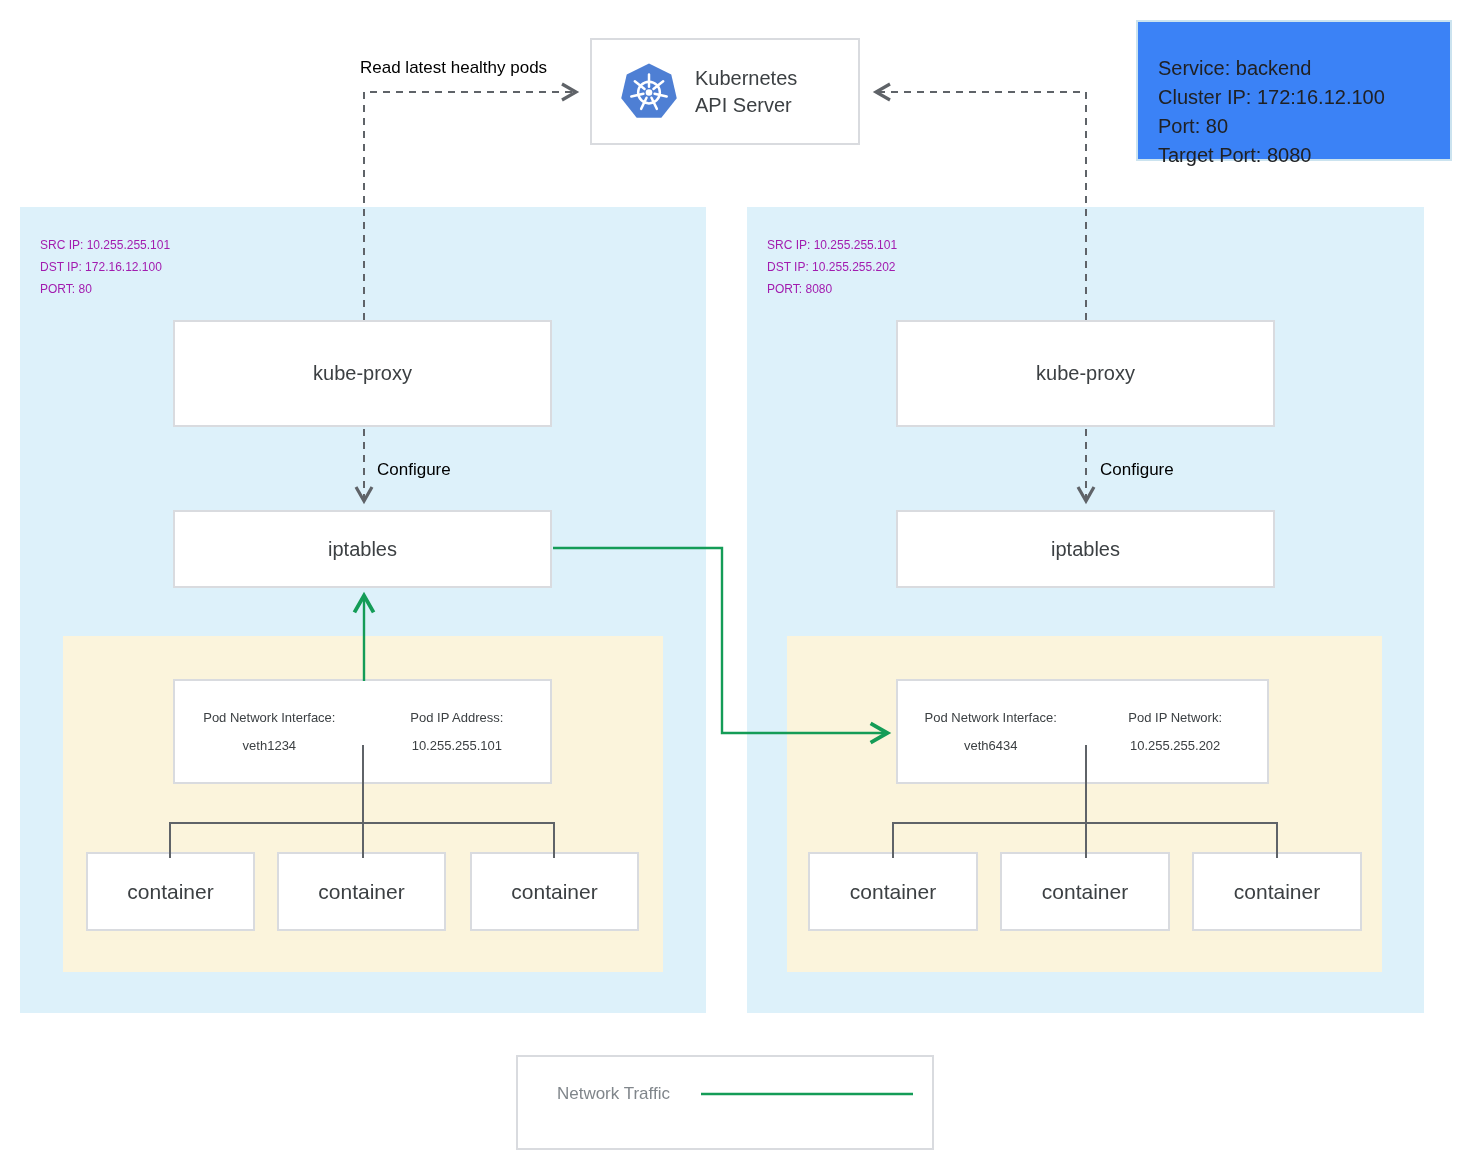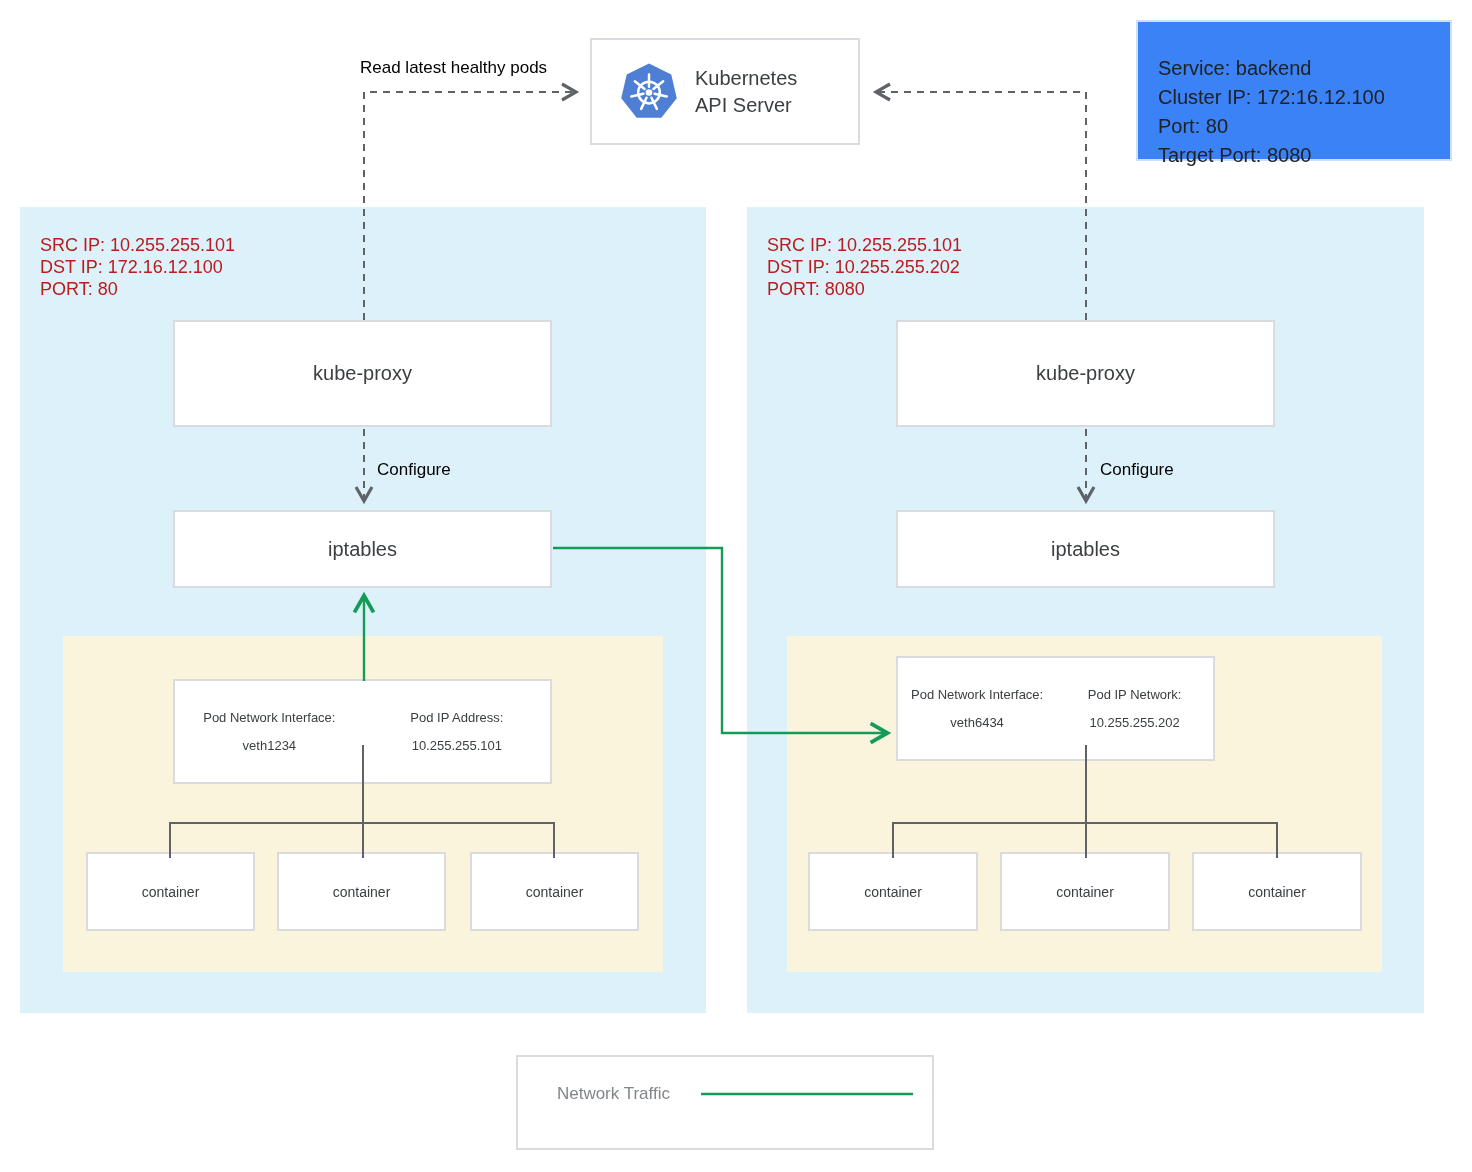--- a/index.html
+++ b/index.html
@@ -13,24 +13,24 @@
   .wbox{
     background:#ffffff;border:2px solid #d9dbdf;
     display:flex;align-items:center;justify-content:center;
     color:#3c4043;font-size:20px;text-align:center;
   }
   .service{
     background:#3b82f6;border:2px solid #cbe3ef;
     color:#202124;font-size:20px;line-height:29px;
     padding:32px 0 0 20px;
   }
-  .meta{color:#b91c1c;font-size:18px;line-height:22px;white-space:nowrap;}
+  .meta{color:#a21caf;font-size:12px;line-height:22px;white-space:nowrap;}
   .note{color:#000000;font-size:17px;white-space:nowrap;}
   .podif{flex-direction:row;font-size:13px;line-height:28px;}
-  .container-box{font-size:14px;}
+  .container-box{font-size:21px;}
   .api{justify-content:flex-start;padding-left:28px;text-align:left;line-height:27px;}
   .api .logo{margin-right:17px;flex:0 0 auto;display:block;}
   .legendbox{
     background:#ffffff;border:2px solid #d9dbdf;
     display:flex;flex-direction:column;justify-content:flex-start;
     padding-top:24px;gap:3px;
   }
   .legend-row{display:flex;align-items:center;height:25px;}
   .legend-label{width:152px;text-align:right;color:#80868b;font-size:17px;flex:0 0 auto;}
   .legend-line{margin-left:30px;flex:0 0 auto;display:block;}
@@ -94,21 +94,21 @@
   <div class="abs wbox" style="left:173px;top:320px;width:379px;height:107px;">kube-proxy</div>
   <div class="abs wbox" style="left:896px;top:320px;width:379px;height:107px;">kube-proxy</div>
 
   <div class="abs wbox" style="left:173px;top:510px;width:379px;height:78px;">iptables</div>
   <div class="abs wbox" style="left:896px;top:510px;width:379px;height:78px;">iptables</div>
 
   <div class="abs wbox podif" style="left:173px;top:679px;width:379px;height:105px;">
     <div>Pod Network Interface: veth1234</div>
     <div>Pod IP Address: 10.255.255.101</div>
   </div>
-  <div class="abs wbox podif" style="left:896px;top:656px;width:319px;height:105px;">
+  <div class="abs wbox podif" style="left:896px;top:679px;width:373px;height:105px;">
     <div>Pod Network Interface: veth6434</div>
     <div>Pod IP Network: 10.255.255.202</div>
   </div>
 
   <div class="abs wbox container-box" style="left:86px;top:852px;width:169px;height:79px;">container</div>
   <div class="abs wbox container-box" style="left:277px;top:852px;width:169px;height:79px;">container</div>
   <div class="abs wbox container-box" style="left:470px;top:852px;width:169px;height:79px;">container</div>
 
   <div class="abs wbox container-box" style="left:808px;top:852px;width:170px;height:79px;">container</div>
   <div class="abs wbox container-box" style="left:1000px;top:852px;width:170px;height:79px;">container</div>

